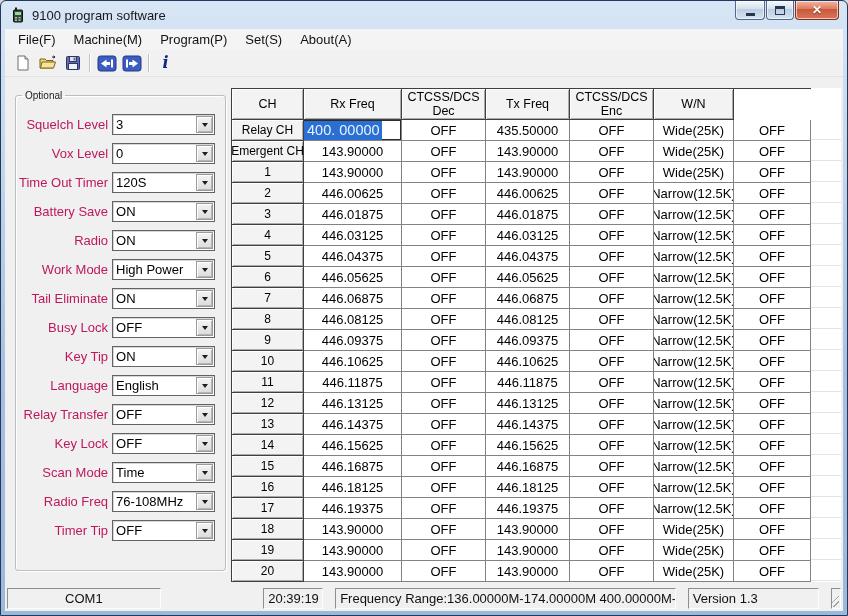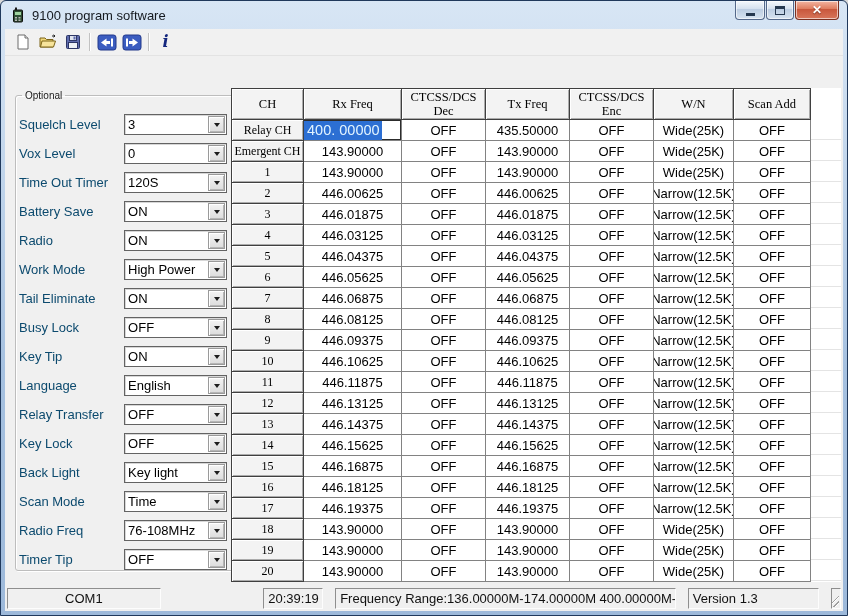--- a/index.html
+++ b/index.html
@@ -31,37 +31,37 @@
   .tbtn{width:25px; height:23px; display:flex; align-items:center; justify-content:center;}
   .tsep{width:1px; height:18px; background:#c2c2c2; box-shadow:1px 0 0 #fff; margin:0 4px;}
   .info-i{font-family:"DejaVu Serif", serif; font-weight:bold; font-style:italic; font-size:16px; color:#14277e; line-height:1;}
   
   .content{position:absolute; top:49px; left:0; right:0; bottom:27px;}
   
   .groupbox{position:absolute; left:10px; top:12px; width:206px; height:481px;
     border:1px solid #bdbdbd; border-radius:3px; box-shadow:inset 1px 1px 0 #fff, 1px 1px 0 #fff; padding-top:9px;}
   .groupbox legend{margin-left:6px; padding:0 3px; font-size:10px; color:#1a1a1a;}
   .frow{height:29px; display:flex; align-items:center; padding:0 10px 0 3px;}
-  .flabel{flex:1; text-align:left; font-size:13px; color:#0c4a6e; white-space:nowrap; margin-right:16px;}
+  .flabel{flex:1; text-align:right; font-size:13px; color:#be185d; white-space:nowrap; margin-right:4px;}
   .combo{width:103px; flex:none; height:21px; background:#fff; border:1px solid #636363;
     box-shadow:inset 1px 1px 0 #d7d7d7; display:flex; align-items:center;}
   .cval{flex:1; font-size:13px; padding-left:3px; color:#000; white-space:nowrap; overflow:hidden;}
   .cbtn{width:17px; height:17px; margin-right:1px; background:linear-gradient(#f4f4f4,#dcdcdc);
     border:1px solid #9a9a9a; box-shadow:inset 1px 1px 0 #fff, inset -1px -1px 0 #b5b5b5;
     display:flex; align-items:center; justify-content:center;}
   .carrow{width:0; height:0; border-left:3.5px solid transparent; border-right:3.5px solid transparent; border-top:4px solid #1d1d1d;}
   
   .grid{position:absolute; left:226px; top:10px; width:610px; height:494px; background:#fff; display:flex;}
   .tbl{border-top:1px solid #3f3f3f; border-left:1px solid #3f3f3f; height:494px;}
   .grow{display:flex;}
   .cell{display:flex; align-items:center; justify-content:center; font-size:13px; color:#000;
         border-right:1px solid #828282; border-bottom:1px solid #828282; height:21px;
         white-space:nowrap; overflow:hidden;}
   .hc,.rh{background:#f3f3f3; border-right:1px solid #3f3f3f; border-bottom:1px solid #3f3f3f;
-        box-shadow:inset 1px 1px 0 #fff, inset -1px -1px 0 #ababab;font-family:Liberation Serif, serif;}
+        box-shadow:inset 1px 1px 0 #fff, inset -1px -1px 0 #ababab;}
   .grid-header .cell{height:31px; line-height:14px; text-align:center; white-space:pre-line; font-size:12.5px;}
   .rh{font-size:12px;}
   .w0{width:72px}.w1{width:98px}.w2{width:84px}.w3{width:84px}.w4{width:84px}.w5{width:80px}.w6{width:77px}
   .selc{justify-content:flex-start; box-shadow:inset 0 0 0 1px #2c2c2c; background:#fff;text-align:center;}
   .sel{background:var(--selection-bg,#2c6fd3); color:var(--selection-fg,#e2f4ff); font-size:14.5px; padding:1px 2px 2px 3px;}
   .filler{flex:1; background:#fff; margin-top:31px;
     background-image:repeating-linear-gradient(to bottom, transparent 0 20px, #e4e4e4 20px 21px);}
   
   .statusbar{position:absolute; left:2px; right:2px; bottom:2px; height:21px; display:flex; gap:12px;}
   .pane{height:21px; background:#f0f0f0; border:1px solid; border-color:#8e8e8e #fdfdfd #fdfdfd #8e8e8e;
@@ -96,20 +96,27 @@
       <div class="wbtn max">
           <span class="glyph-max"></span>
         </div>
       <div class="wbtn close">
           <span class="glyph-close">✕</span>
         </div>
     </div>
   </div>
 
   <div class="app-body">
+    <div class="menubar" id="menubar">
+        <div class="menu-item">File(F)</div>
+        <div class="menu-item">Machine(M)</div>
+        <div class="menu-item">Program(P)</div>
+        <div class="menu-item">Set(S)</div>
+        <div class="menu-item">About(A)</div>
+      </div>
 
     <div class="toolbar">
       <div class="tbtn">
         <svg width="16" height="16" viewBox="0 0 16 16">
           <path d="M3 1 H10 L13 4 V15 H3 Z" fill="#fff" stroke="#6d6d6d"></path>
           <path d="M10 1 L10 4 L13 4" fill="#e8e8e8" stroke="#6d6d6d"></path>
         </svg>
       </div>
       <div class="tbtn">
         <svg width="18" height="16" viewBox="0 0 18 16">
@@ -247,29 +254,20 @@
                 <div class="cval">OFF</div>
                 <div class="cbtn">
                   <div class="carrow"></div>
                 </div>
               </div>
             </div>
             <div class="frow">
               <div class="flabel">Key Lock</div>
               <div class="combo">
                 <div class="cval">OFF</div>
-                <div class="cbtn">
-                  <div class="carrow"></div>
-                </div>
-              </div>
-            </div>
-            <div class="frow">
-              <div class="flabel">Back Light</div>
-              <div class="combo">
-                <div class="cval">Key light</div>
                 <div class="cbtn">
                   <div class="carrow"></div>
                 </div>
               </div>
             </div>
             <div class="frow">
               <div class="flabel">Scan Mode</div>
               <div class="combo">
                 <div class="cval">Time</div>
                 <div class="cbtn">
@@ -302,21 +300,20 @@
         <div class="tbl" id="tbl">
             <div class="grow grid-header">
               <div class="cell hc w0">CH</div>
               <div class="cell hc w1">Rx Freq</div>
               <div class="cell hc w2">CTCSS/DCS
 Dec</div>
               <div class="cell hc w3">Tx Freq</div>
               <div class="cell hc w4">CTCSS/DCS
 Enc</div>
               <div class="cell hc w5">W/N</div>
-              <div class="cell hc w6">Scan Add</div>
             </div>
             <div class="grow">
               <div class="cell rh w0">Relay CH</div>
               <div class="cell dc w1 selc">
                 <span class="sel">400. 00000</span>
               </div>
               <div class="cell dc w2">OFF</div>
               <div class="cell dc w3">435.50000</div>
               <div class="cell dc w4">OFF</div>
               <div class="cell dc w5">Wide(25K)</div>

